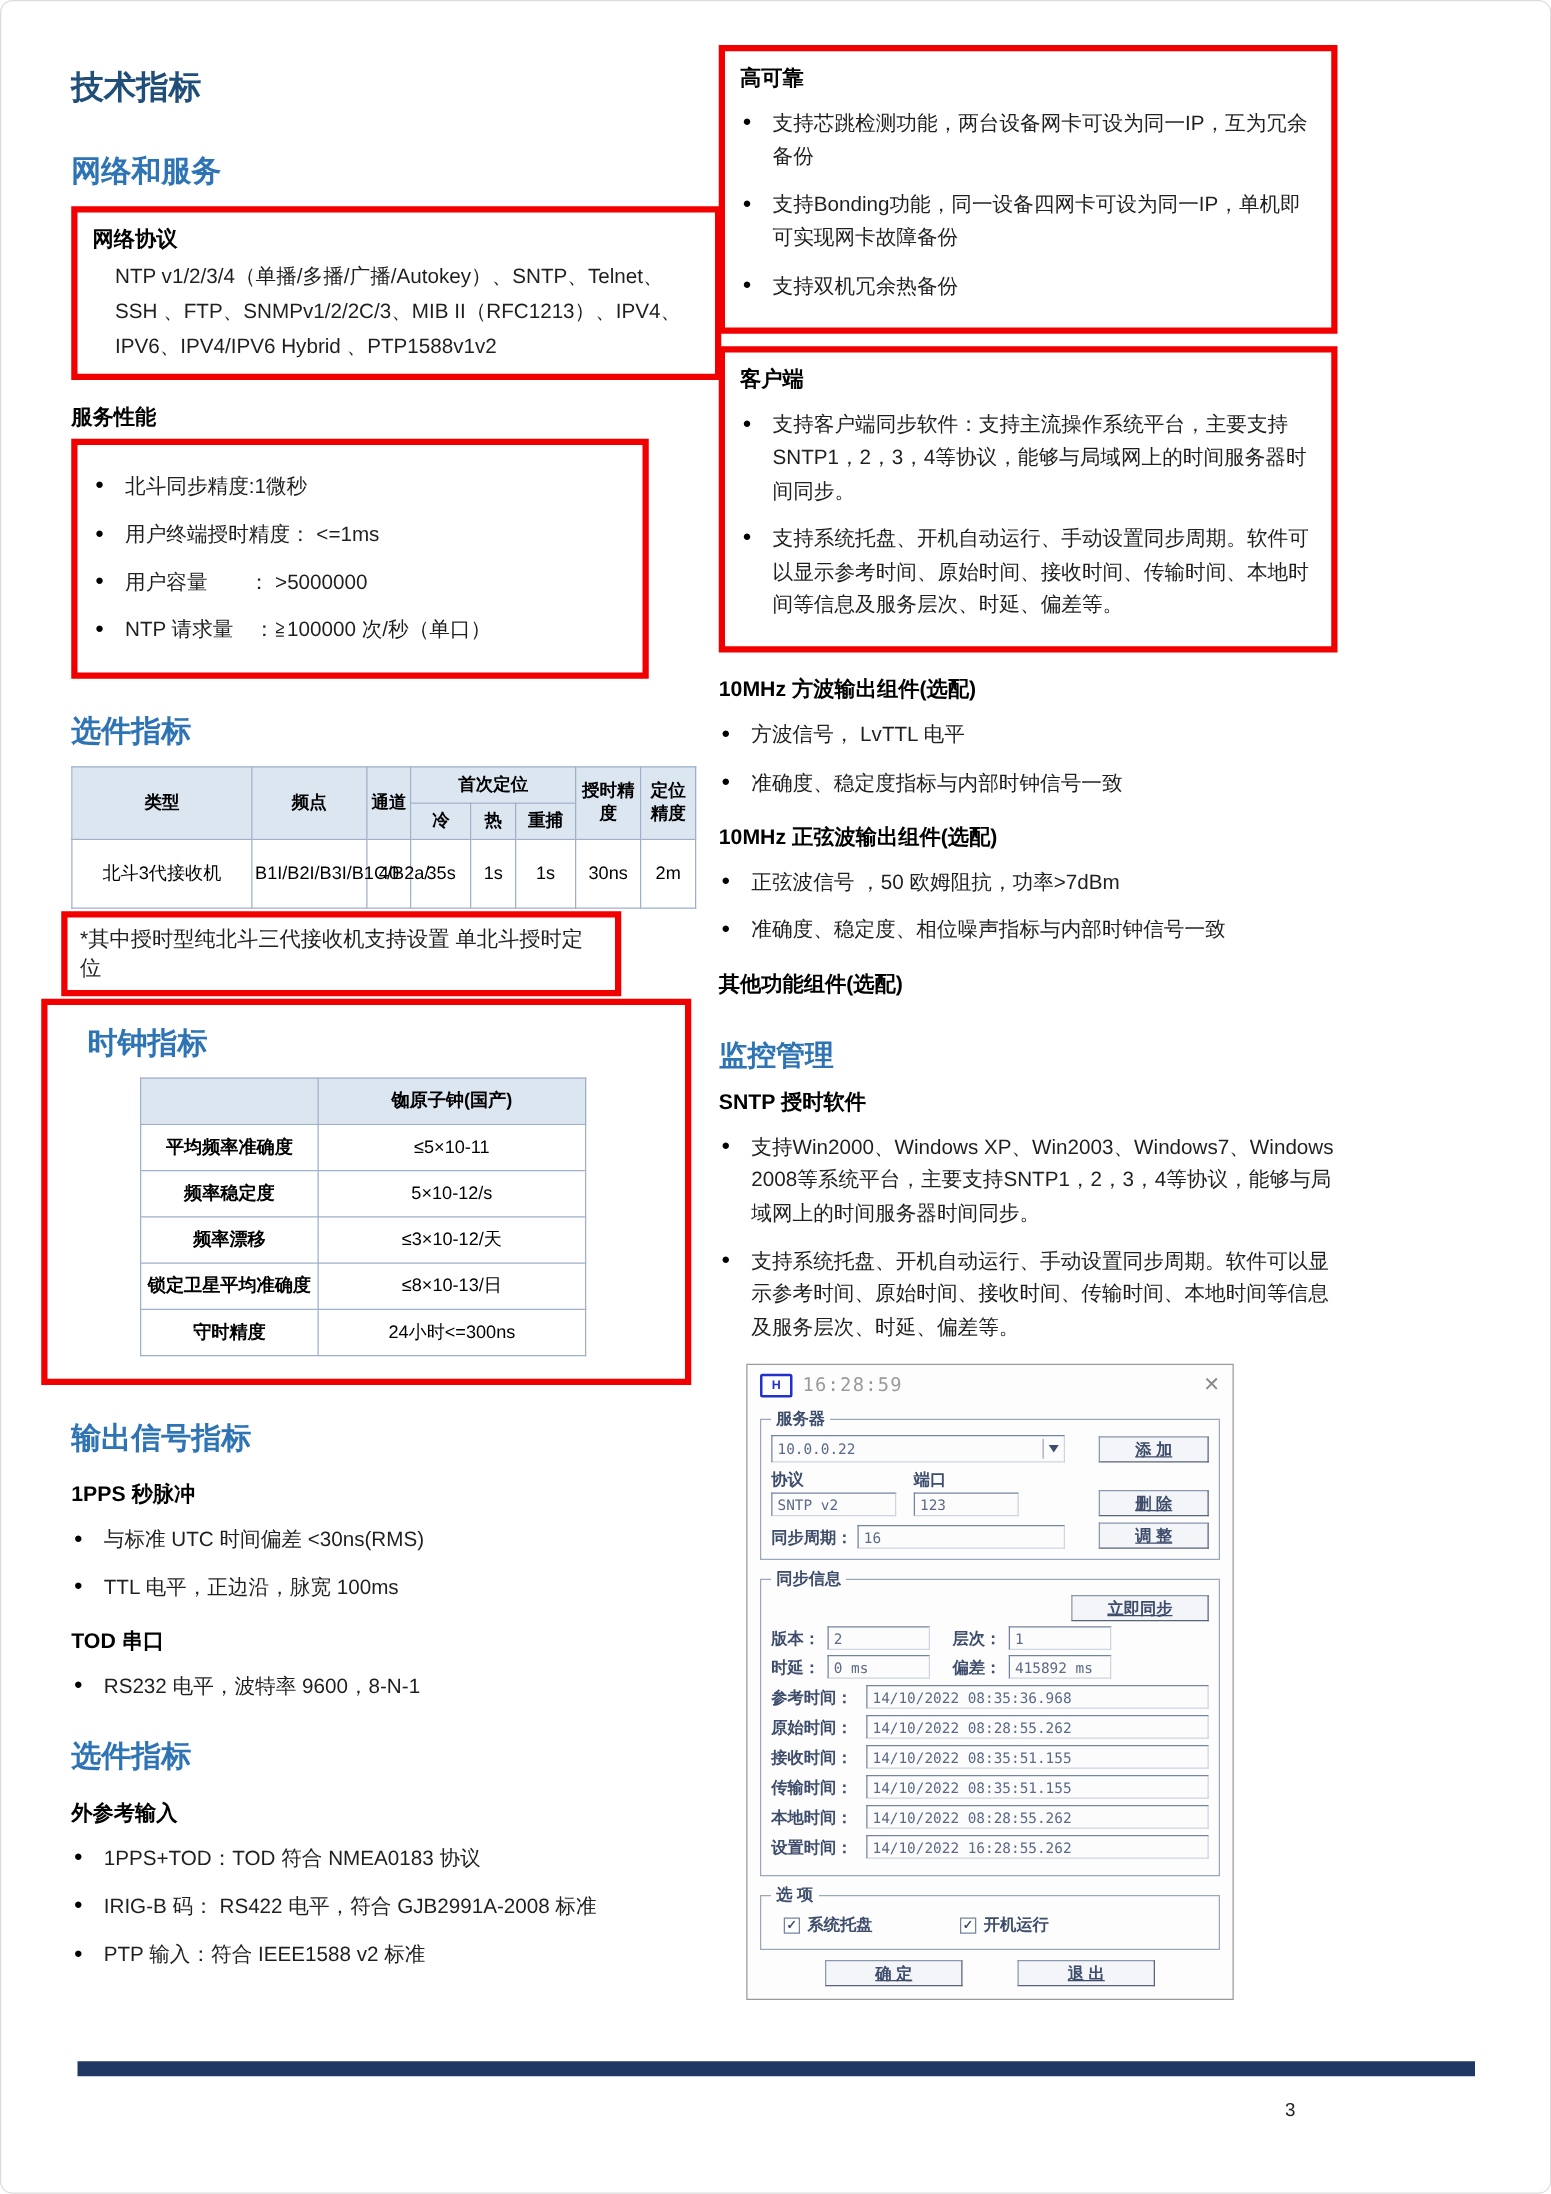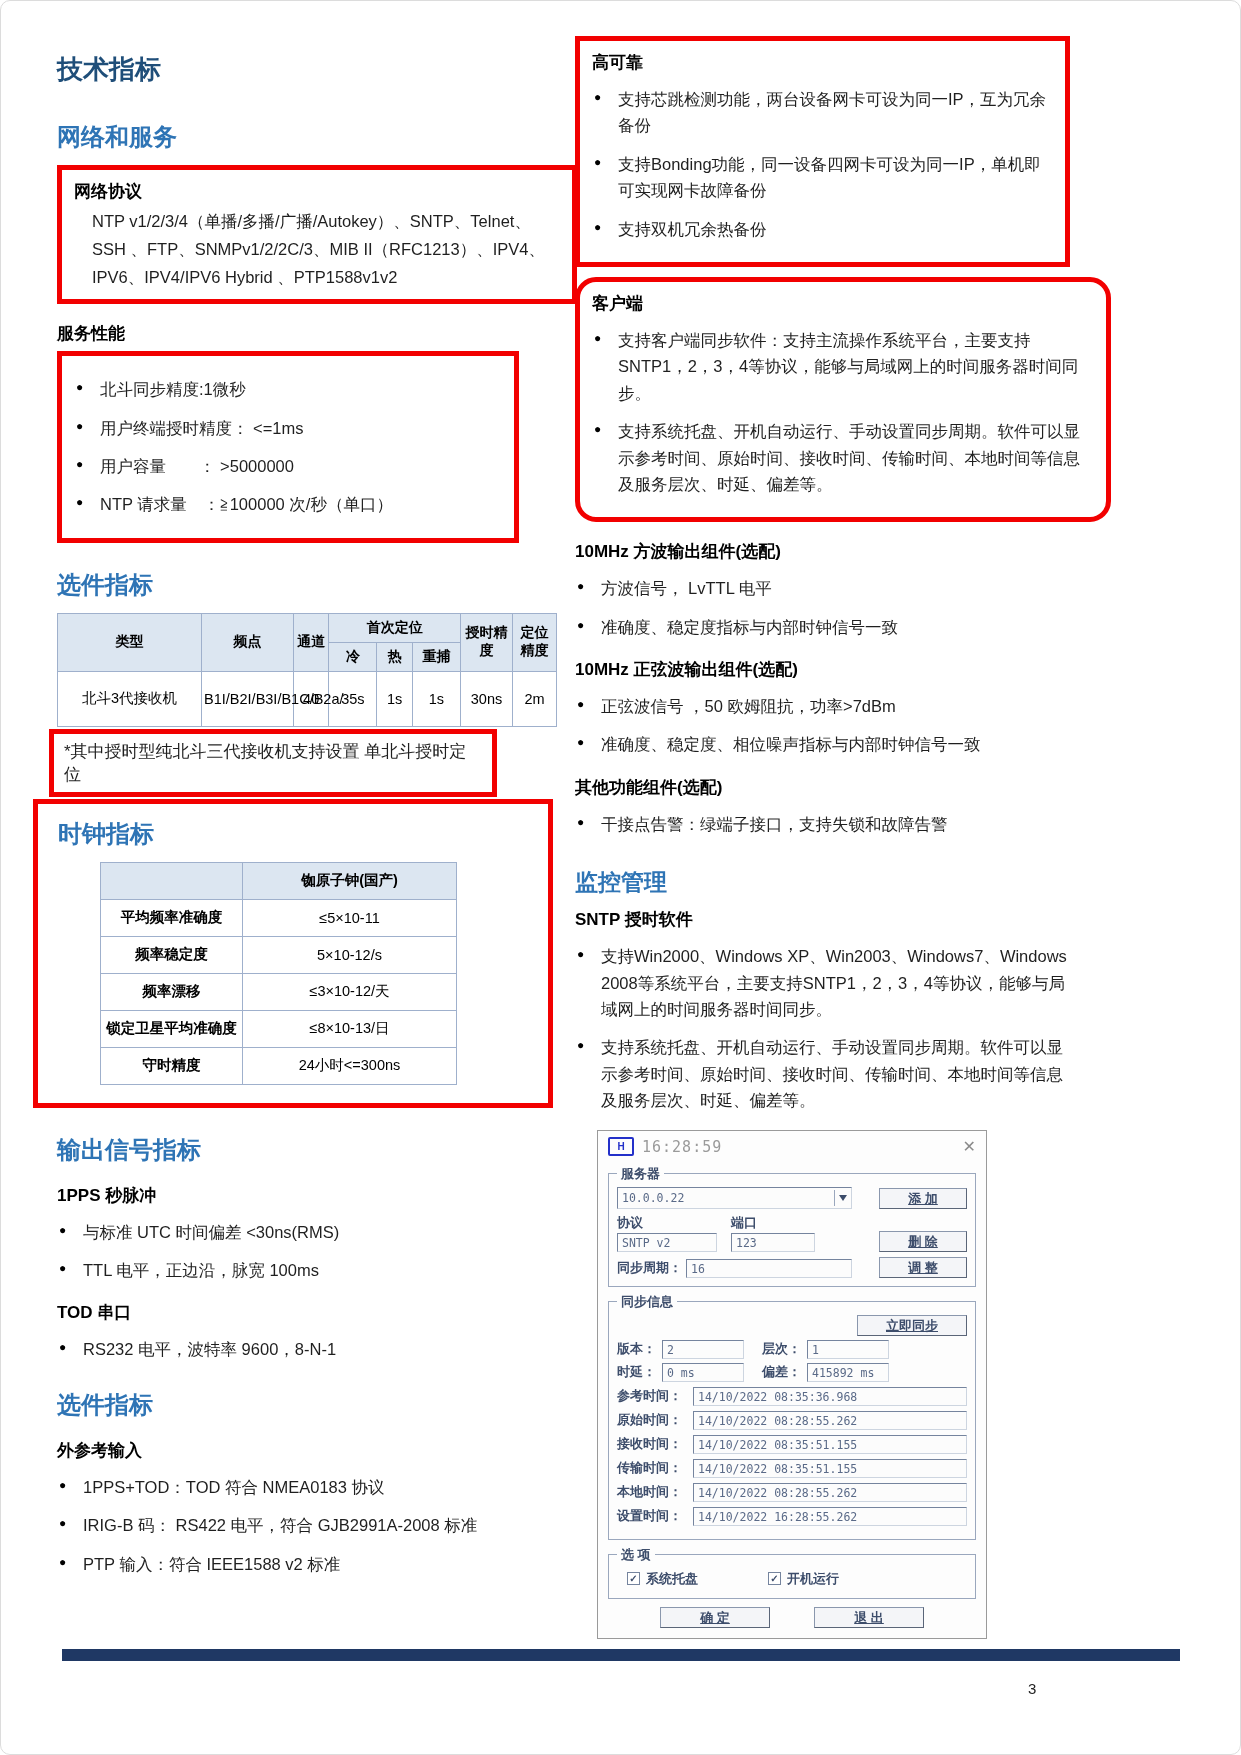--- a/index.html
+++ b/index.html
@@ -31,27 +31,27 @@
   .spec th{background:#dce6f1;font-weight:bold;}
   table.recv{width:500px;margin-top:6px;}
   table.recv td{font-size:14.5px;height:44px;}
   table.clock{width:356px;margin:10px 0 8px 42px;}
   table.clock th,table.clock td{height:26px;font-size:14.5px;}
   table.clock td{background:#fff;font-weight:normal;}
   table.clock .rowlabel{background:#fff;font-weight:bold;}
   table.clock thead th{background:#dce6f1;}
 
   .note-box{border:5px solid #f20000;box-sizing:border-box;width:448px;padding:6px 10px;margin:2px 0 2px -8px;font-size:17px;}
-  .clockbox{border:5px solid #f20000;box-sizing:border-box;width:520px;margin-left:-24px;padding:2px 14px 10px 20px;}
+  .clockbox{border:5px solid #f20000;box-sizing:border-box;width:520px;margin-left:-24px;padding:2px 14px 10px 32px;}
   .clockbox .h2{margin-top:12px;}
 
   .box-netproto{width:520px;}
   .box-service{width:462px;}
   .box-highrel{width:495px;margin-top:6px;}
-  .box-client{width:536px;border-radius:21px;}
+  .box-client{width:495px;}
 
   
   .dialog{
     box-sizing:border-box;width:390px;margin:16px 0 0 22px;
     border:1px solid #9a9a9a;background:#fdfdfd;padding:4px 10px 10px 10px;
     color:#3d4d6b;
   }
   .dlg-titlebar{display:flex;align-items:center;height:24px;}
   .dlg-icon{width:22px;height:15px;border:2px solid #2330c9;border-radius:2px;
     display:inline-flex;align-items:center;justify-content:center;
@@ -259,23 +259,20 @@
     <li>准确度、稳定度指标与内部时钟信号一致</li>
   </ul>
 
   <div class="subhead">10MHz 正弦波输出组件(选配)</div>
   <ul class="bl">
     <li>正弦波信号 ，50 欧姆阻抗，功率&gt;7dBm</li>
     <li>准确度、稳定度、相位噪声指标与内部时钟信号一致</li>
   </ul>
 
   <div class="subhead">其他功能组件(选配)</div>
-  <ul class="bl">
-    <li>干接点告警：绿端子接口，支持失锁和故障告警</li>
-  </ul>
 
   <div class="h2 big">监控管理</div>
 
   <div class="subhead" style="margin-top:6px;">SNTP 授时软件</div>
   <ul class="bl">
     <li>支持Win2000、Windows XP、Win2003、Windows7、Windows 2008等系统平台，主要支持SNTP1，2，3，4等协议，能够与局域网上的时间服务器时间同步。</li>
     <li>支持系统托盘、开机自动运行、手动设置同步周期。软件可以显示参考时间、原始时间、接收时间、传输时间、本地时间等信息及服务层次、时延、偏差等。</li>
   </ul>
 
   <div class="dialog">

